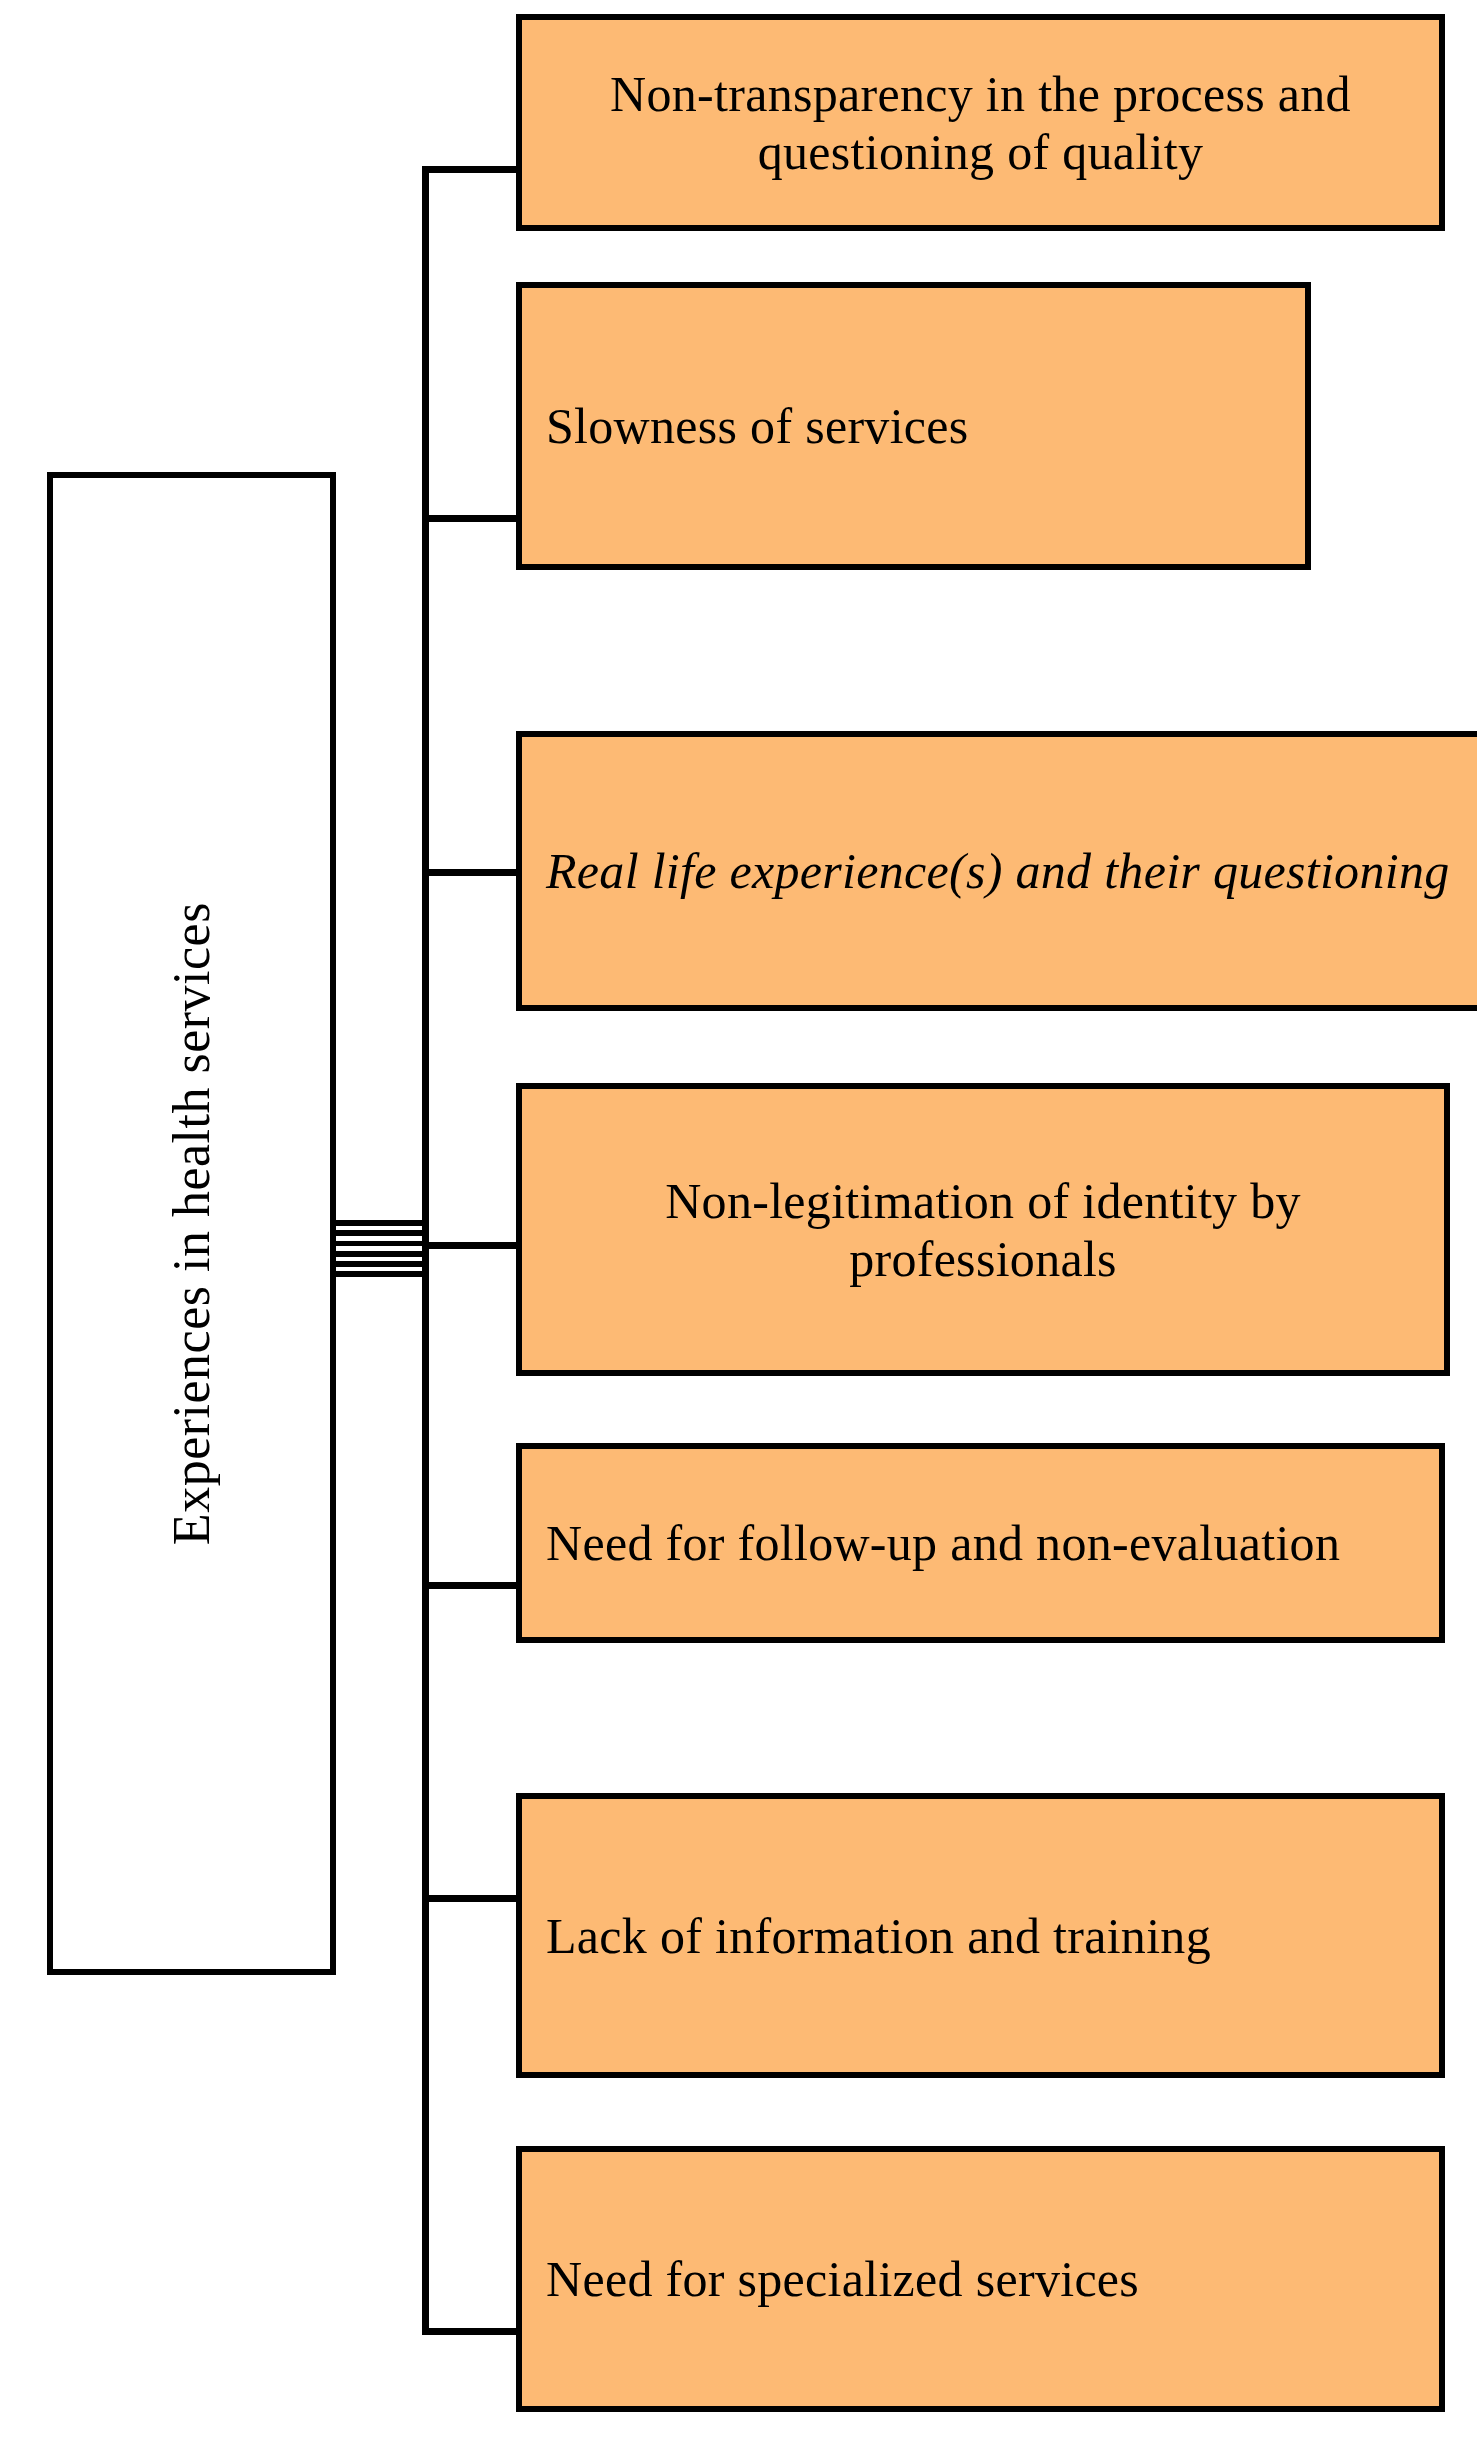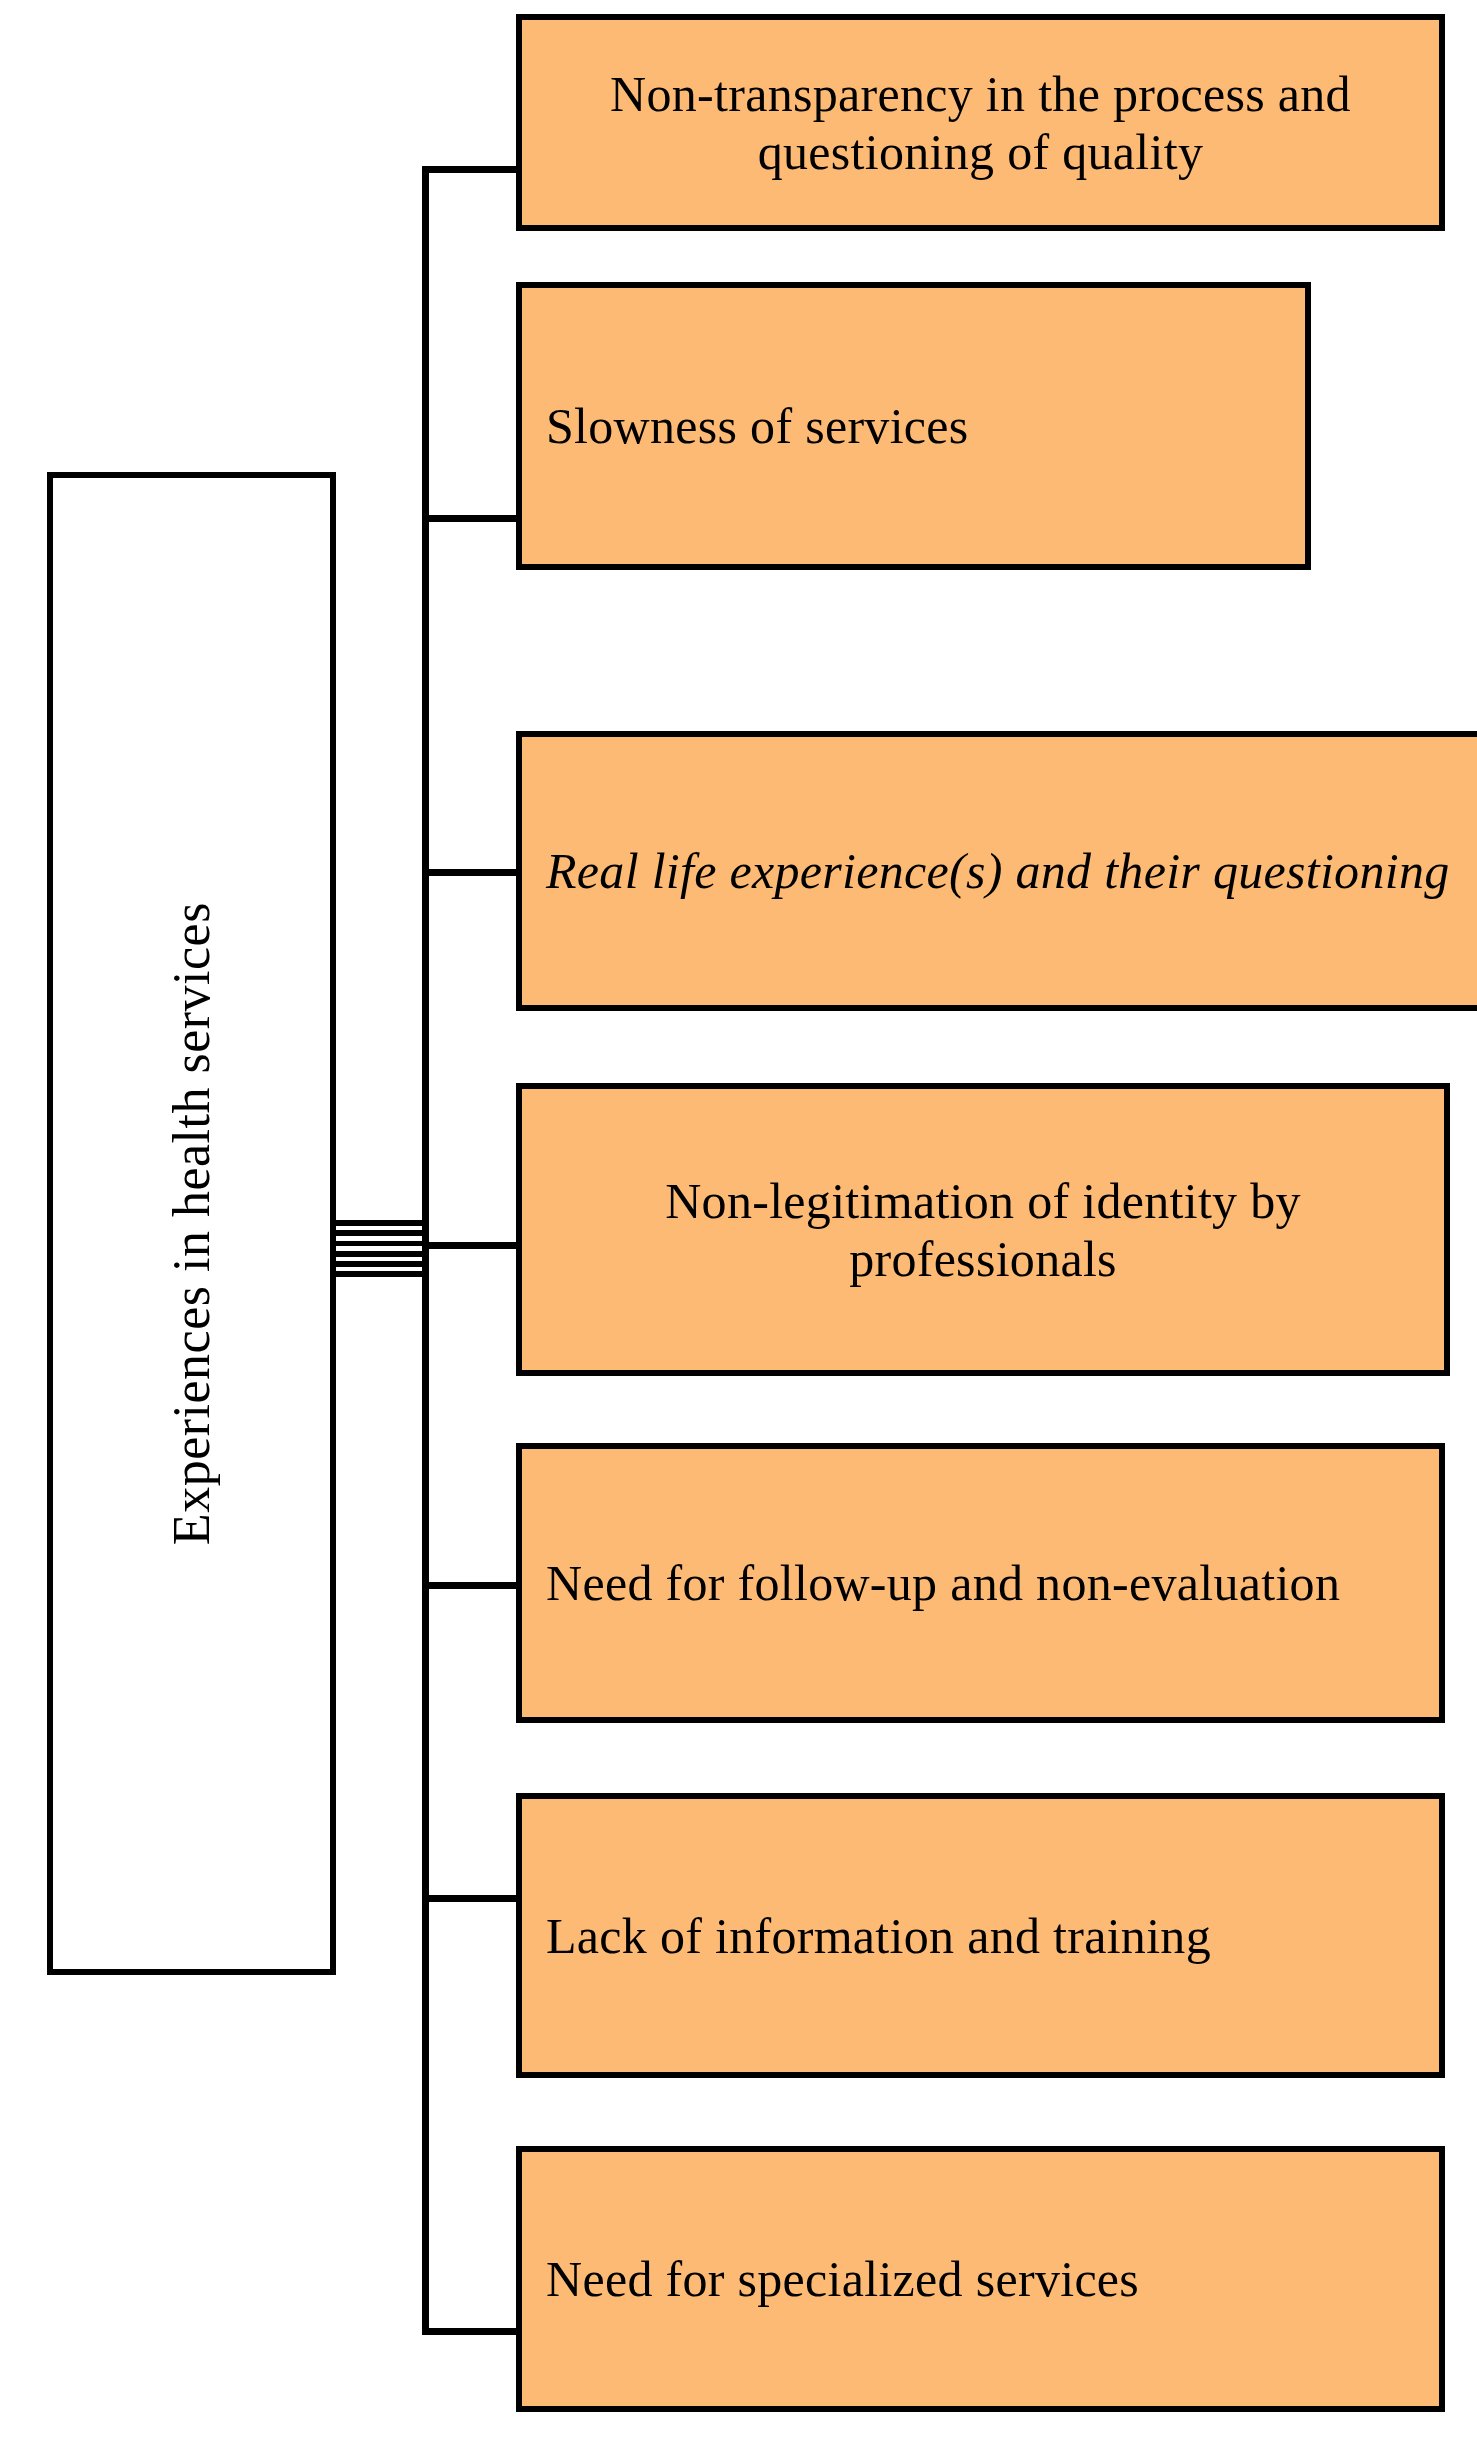--- a/index.html
+++ b/index.html
@@ -135,21 +135,21 @@
   </div>
 
   <div class="node" style="left:516px; top:731px;  width:1076px;  height:280px;font-style:italic;">
     <span class="node-text">Real life experience(s) and their questioning</span>
   </div>
 
   <div class="node" style="left:516px; top:1083px; width:934px; height:293px;">
     <span class="node-text">Non-legitimation of identity by professionals</span>
   </div>
 
-  <div class="node" style="left:516px; top:1443px; width:929px;  height:280px;">
+  <div class="node" style="left:516px; top:1443px; width:929px;  height:200px;">
     <span class="node-text">Need for follow-up and non-evaluation</span>
   </div>
 
   <div class="node" style="left:516px; top:1793px; width:929px;  height:285px;">
     <span class="node-text">Lack  of information and training</span>
   </div>
 
   <div class="node" style="left:516px; top:2146px; width:929px;  height:266px;">
     <span class="node-text">Need for specialized services</span>
   </div>

